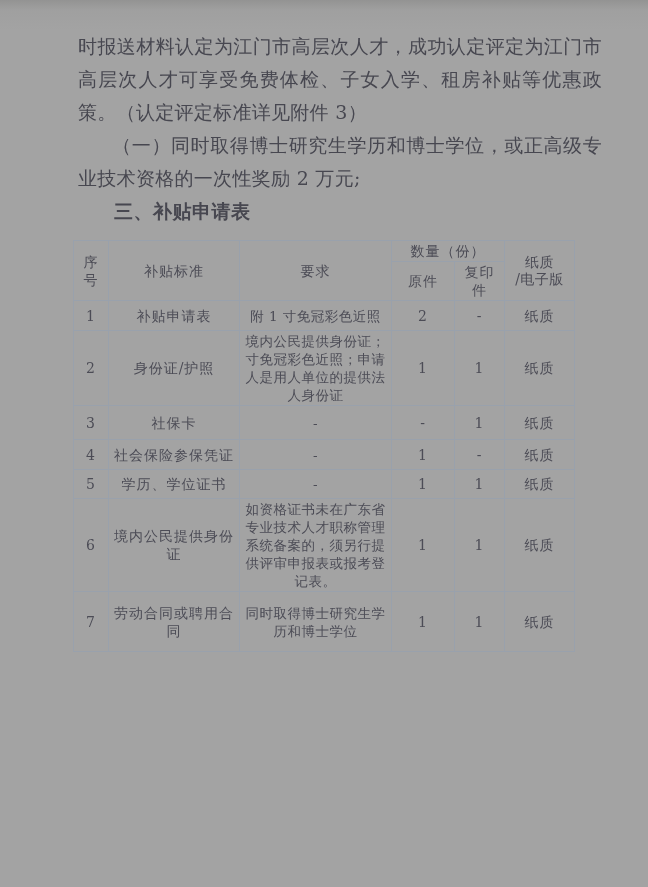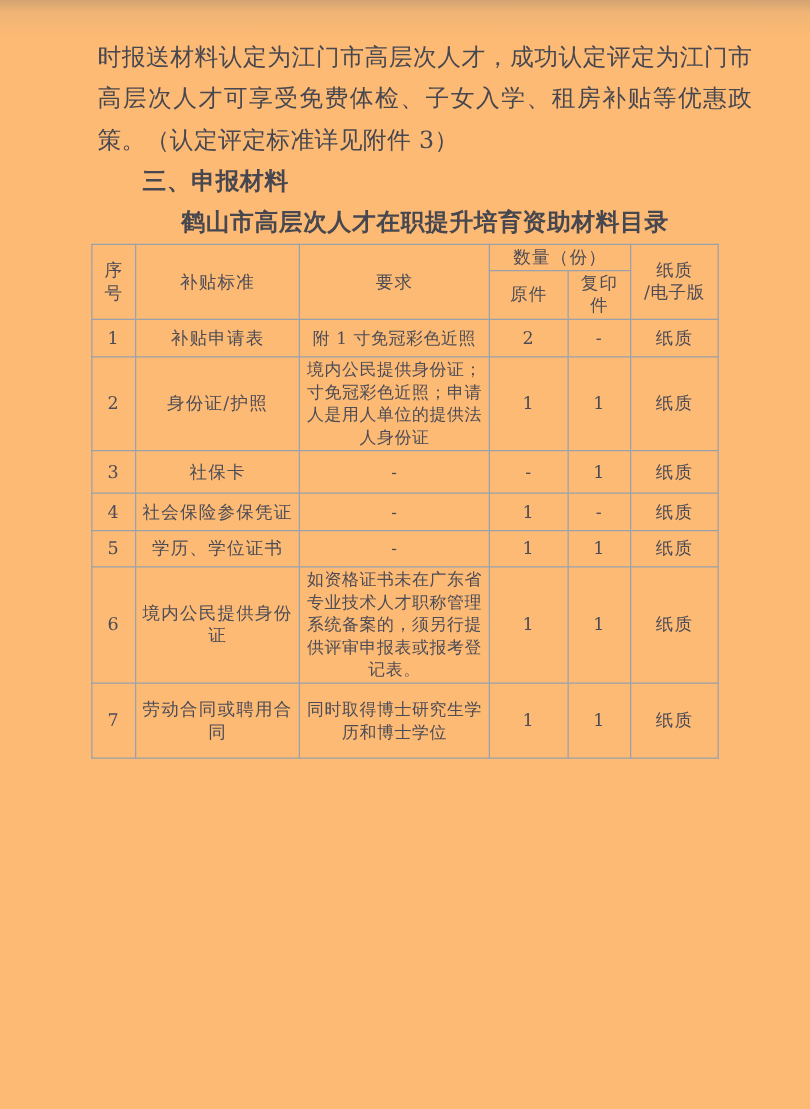--- a/index.html
+++ b/index.html
@@ -1,20 +1,20 @@
 <!DOCTYPE html>
 <html><head>
 <meta charset="utf-8">
 <style>
   html,body { margin:0; padding:0; background:#e7e7e5; }
   .page {
     position:relative;
     width:648px; height:887px;
     margin:0 auto;
-    background:#fdba74;
+    background:#a3a3a3;
     box-sizing:border-box;
     padding:30px 46px 0 78px;
     font-family:"DejaVu Serif","Liberation Serif",serif;
     color:#474750;
     overflow:hidden;
   }
   .page::before {
     content:'';
     position:absolute; top:0; left:0; right:0; height:30px;
     background:linear-gradient(180deg, rgba(110,110,108,0.30) 0px, rgba(130,130,128,0.10) 10px, rgba(130,130,128,0.0) 30px);
@@ -42,20 +42,21 @@
     line-height:33px;
     font-weight:bold;
     text-align:center;
     letter-spacing:0.5px;
   }
   table.mat-table {
     border-collapse:collapse;
     table-layout:fixed;
     width:501px;
     margin-left:-5px;
+    margin-top:12px;
     color:#4c4c56;
   }
   .mat-table td {
     border:1px solid #99a1ac;
     text-align:center;
     vertical-align:middle;
     font-size:14px;
     line-height:18px;
     letter-spacing:1px;
     padding:1px 4px;
@@ -74,24 +75,24 @@
   .mat-table td.req-cell { font-size:13.5px; letter-spacing:0.5px; }
 </style>
 </head>
 <body>
 
 <div class="page">
 
   <p class="para">时报送材料认定为江门市高层次人才，成功认定评定为江门市高层次人才可享受免费体检、子女入学、租房补贴等优惠政策。（认定评定标准详见附件 3）</p>
 
 
+  <p class="para indent">（一）同时取得博士研究生学历和博士学位，或正高级专业技术资格的一次性奖励 2 万元;</p>
 
-  <p class="heading">三、申报材料</p>
+  <p class="heading">三、补贴申请表</p>
 
-  <p class="table-title">鹤山市高层次人才在职提升培育资助材料目录</p>
 
   <table class="mat-table">
     <colgroup>
       <col style="width:35px">
       <col style="width:131px">
       <col style="width:152px">
       <col style="width:63px">
       <col style="width:50px">
       <col style="width:70px">
     </colgroup>

